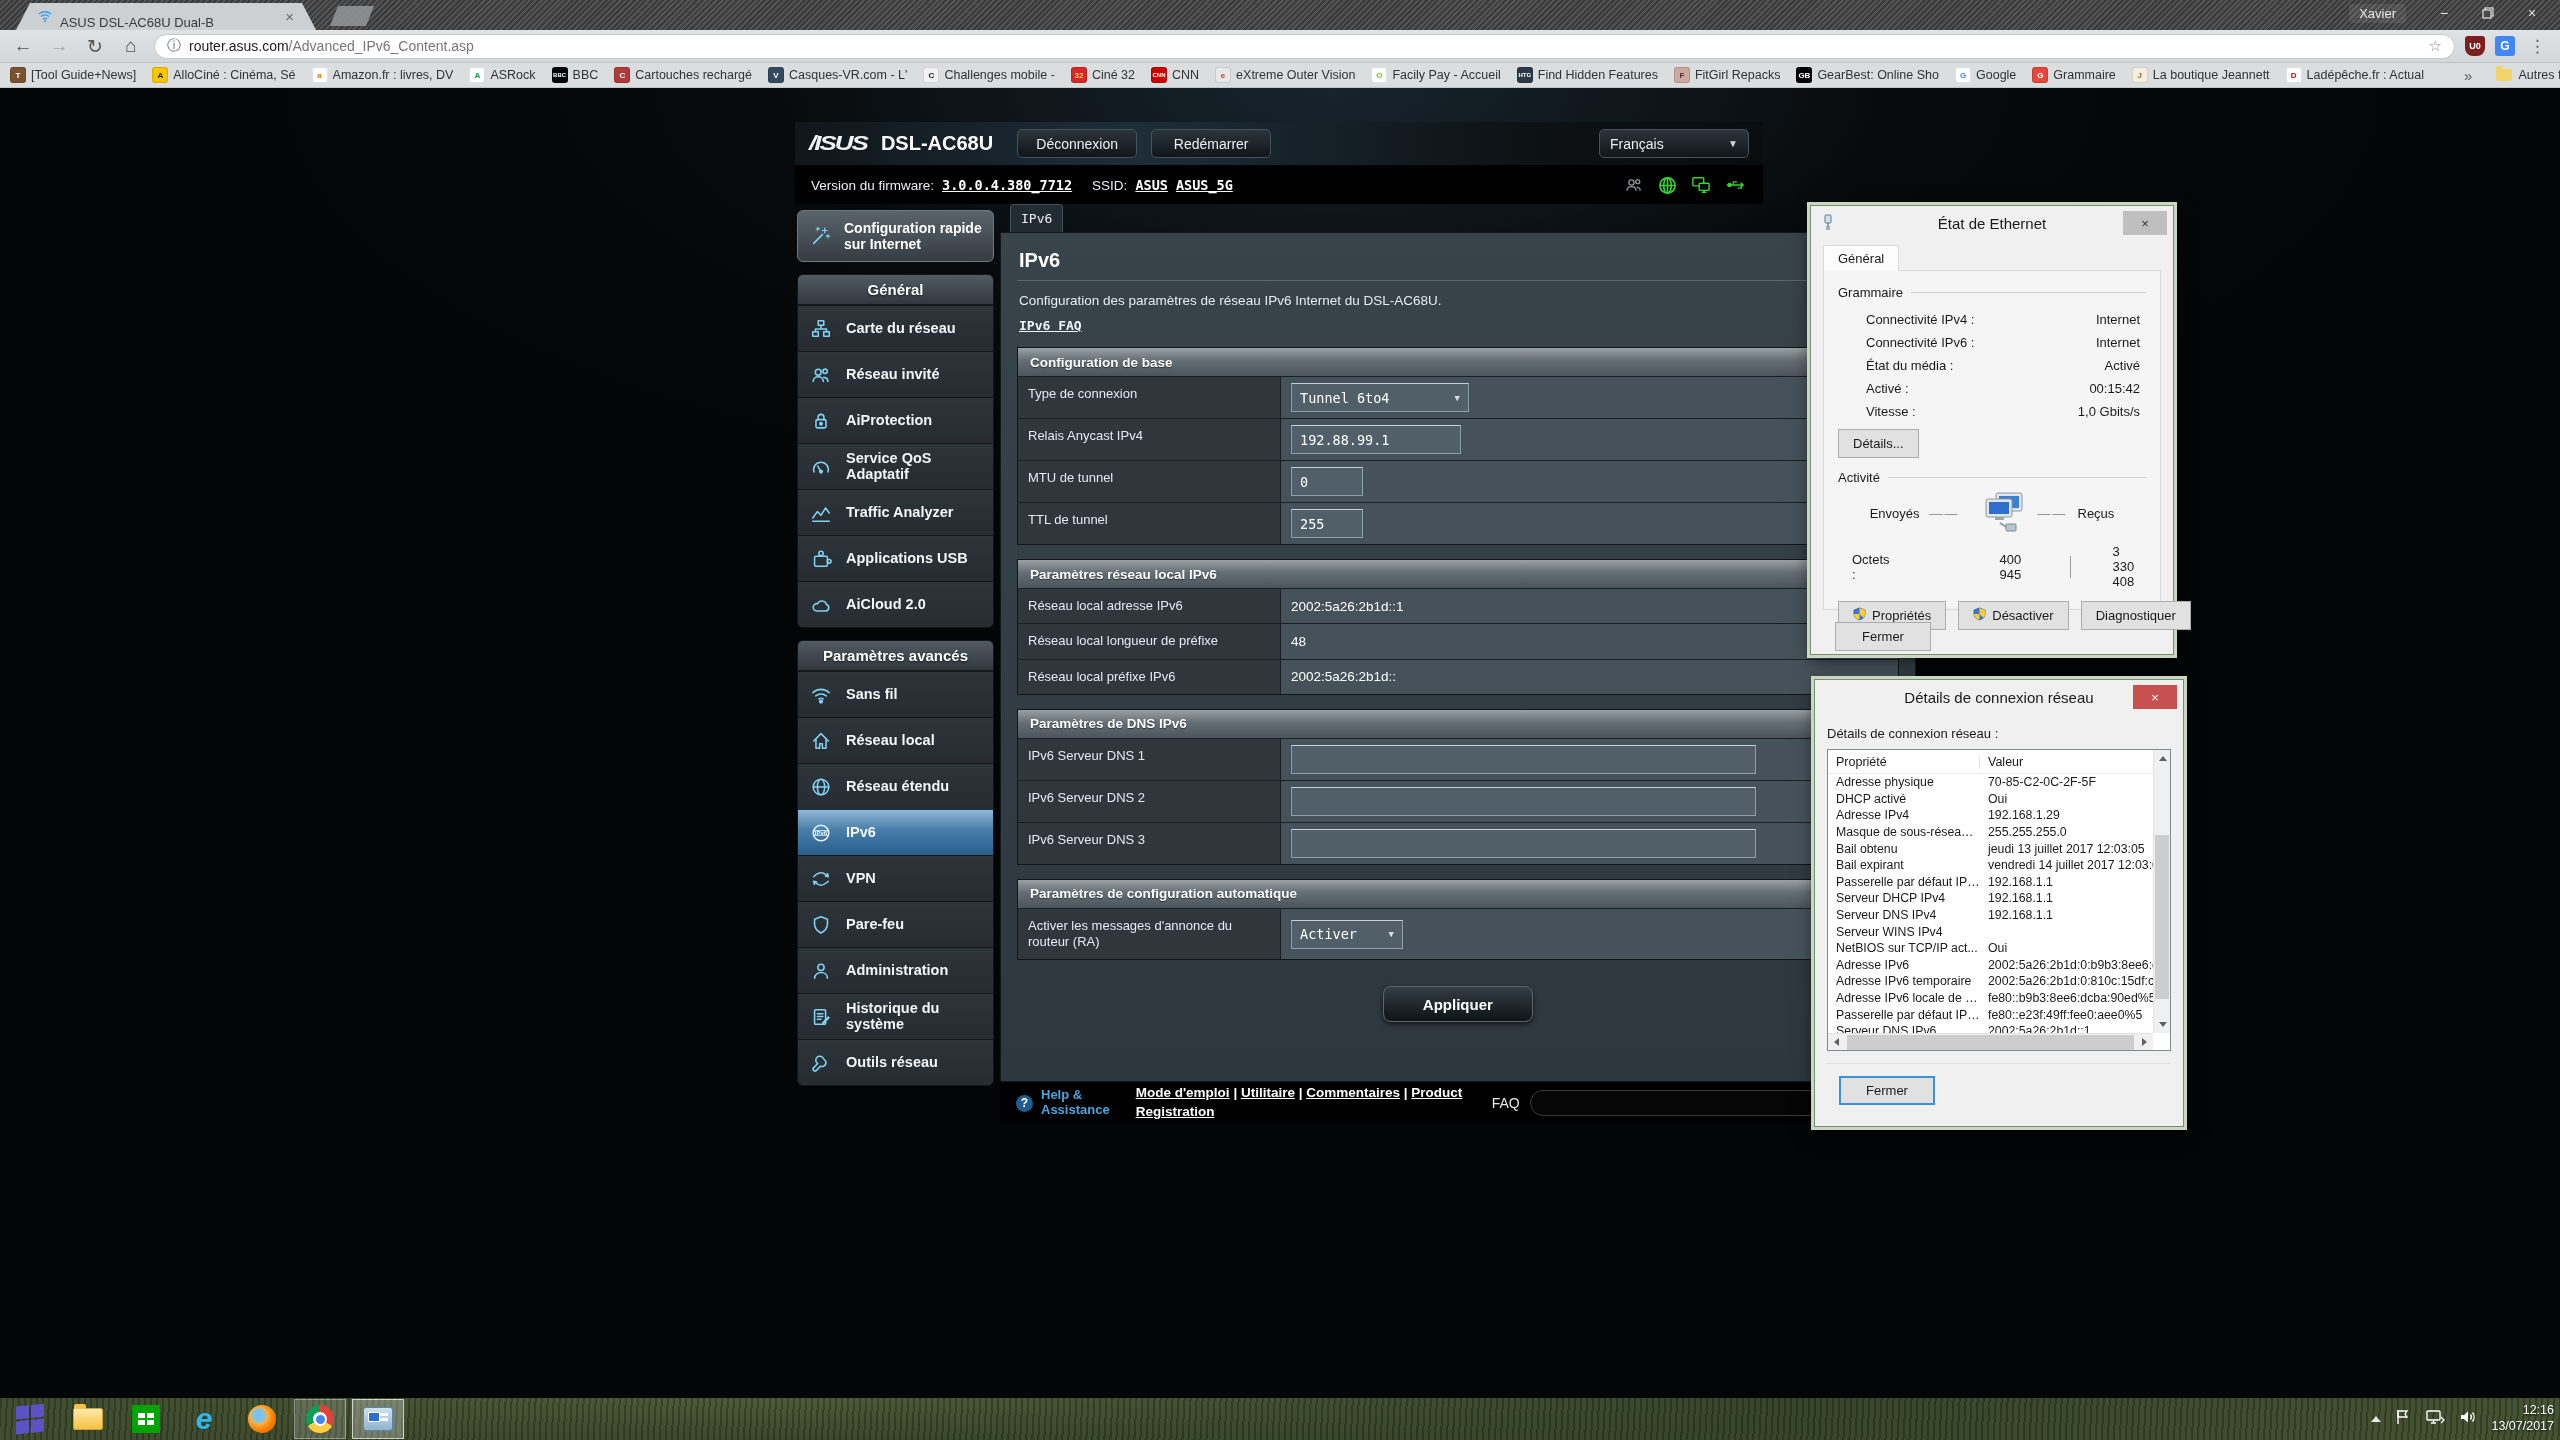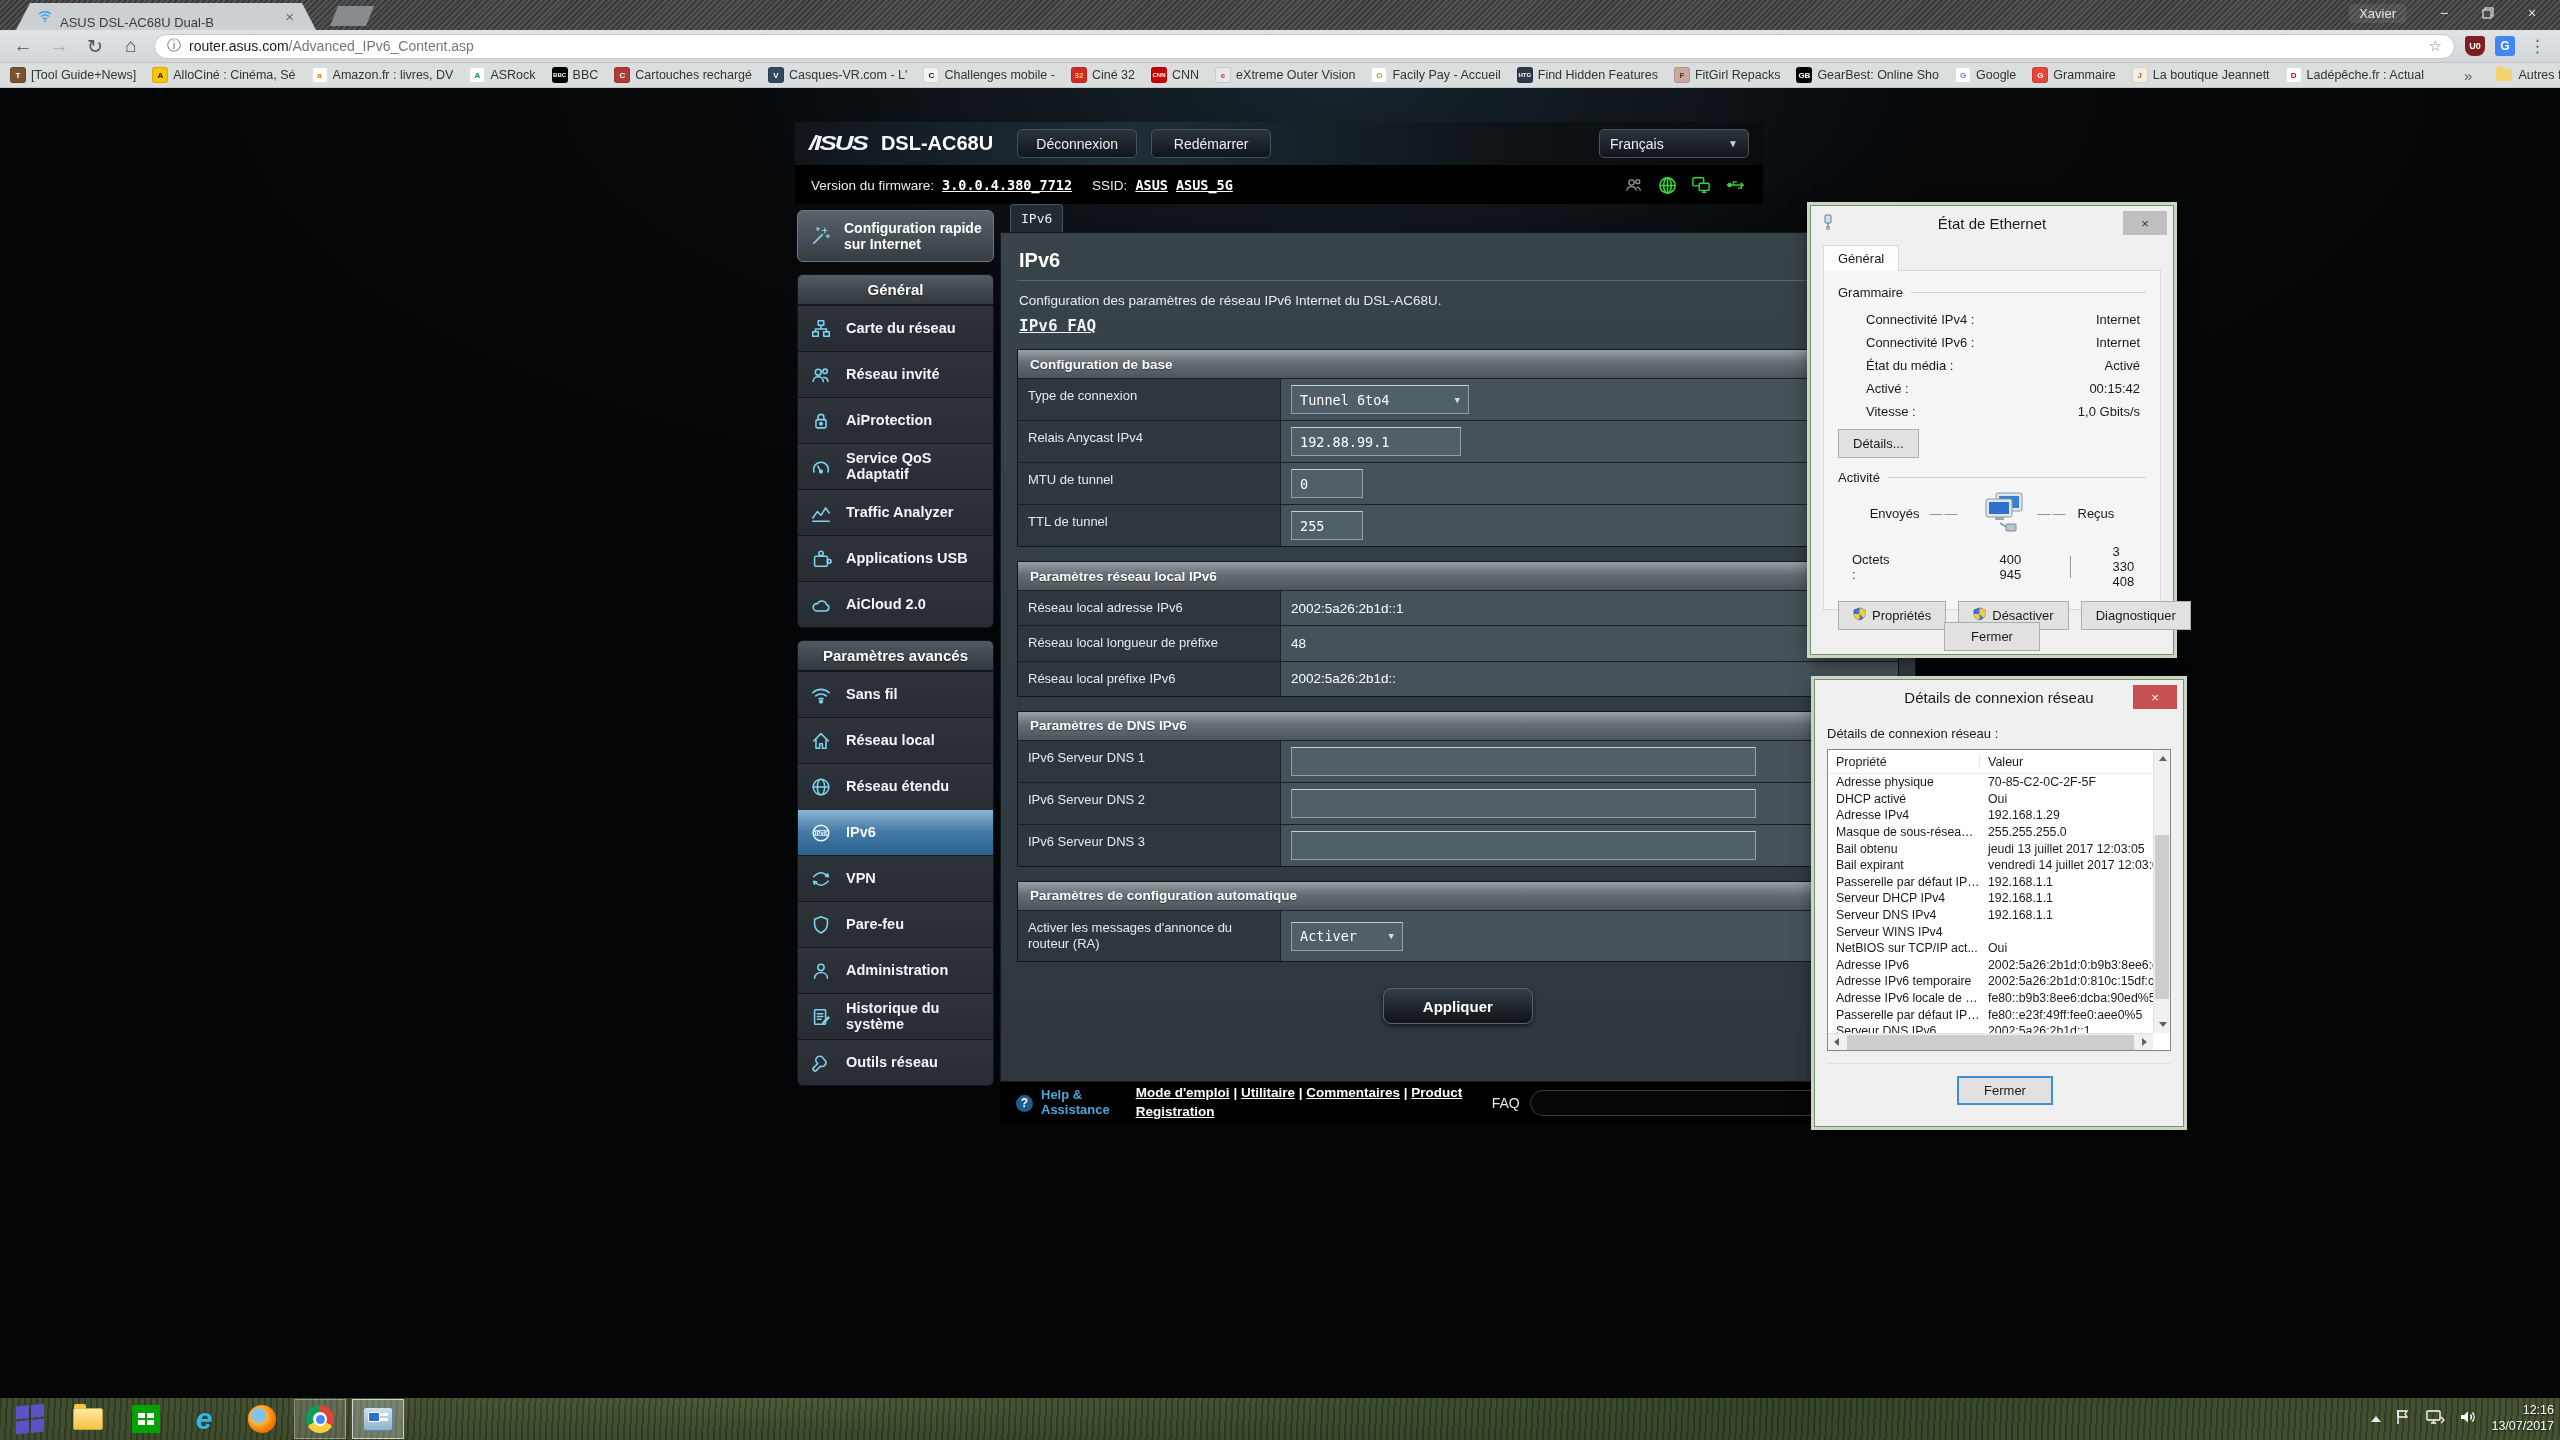--- a/index.html
+++ b/index.html
@@ -122,21 +122,21 @@
     border-radius:4px 4px 0 0; color:#e8f0f4; font-size:13px; font-family:"DejaVu Sans Mono", monospace;
   }
   .panel {
     background:linear-gradient(#38434a,#2d373d); border:1px solid #12181c; min-height:850px;
     padding:14px 16px 20px 16px;
   }
   .page-title { color:#fff; font-size:20px; font-weight:bold; margin:2px 0 8px 2px; }
   .title-rule { height:1px; background:#5c676d; margin-bottom:12px; }
   .page-desc { color:#e6edf1; font-size:13.5px; margin:0 0 8px 2px; }
   .faq-link { display:inline-block; color:#eef4f8; font-family:"DejaVu Sans Mono", monospace; font-weight:bold;
-    font-size:16px; text-decoration:underline; margin:0 0 14px 2px; }
+    font-size:13px; text-decoration:underline; margin:0 0 14px 2px; }
   .section { border:1px solid #10161a; margin-bottom:14px; }
   .section-header {
     height:28px; display:flex; align-items:center; padding:0 12px;
     background:linear-gradient(#9aa1a6,#646e74 45%,#4b555b);
     color:#fff; font-weight:bold; font-size:13.5px; text-shadow:0 1px 1px rgba(0,0,0,.5);
   }
   .form-row { display:flex; border-top:1px solid #1a2126; }
   .fr-label {
     width:263px; flex:0 0 263px; background:#2f373d; color:#e2ebf1; font-size:13px;
     padding:9px 10px; border-right:1px solid #1a2126; line-height:1.25;
@@ -202,21 +202,21 @@
     display:inline-flex; align-items:center; justify-content:center; gap:6px; height:29px; padding:0 14px;
   }
   .winbtn.default { border:2px solid #3f8fd4; }
   .activity-graphic { display:flex; align-items:center; justify-content:center; gap:10px; margin:6px 0 2px; }
   .act-label { font-size:13px; }
   .act-dash { color:#8a8a8a; letter-spacing:2px; }
   .octets-row { display:flex; align-items:center; padding:6px 6px 10px 14px; font-size:13px; }
   .octets-row .sent { margin-left:110px; }
   .octets-sep { width:1px; height:22px; background:#9a9a9a; margin:0 42px 0 48px; }
   .dlg-btnrow { display:flex; gap:12px; padding:2px 0 0; }
-  .dlg-footer { display:flex; justify-content:center; padding:12px 12px 0; }
+  .dlg-footer { display:flex; justify-content:flex-start; padding:12px 12px 0; }
   
   .dlg2-body { padding:10px 12px 0; }
   .lv-intro { font-size:13px; margin:2px 0 8px; }
   .listview { background:#fff; border:1px solid #828790; height:302px; position:relative; overflow:hidden; }
   .lv-header { display:flex; height:24px; border-bottom:1px solid #ececec; align-items:center; font-size:12.5px; }
   .lv-h1 { width:152px; padding-left:8px; border-right:1px solid #e5e5e5; }
   .lv-h2 { padding-left:8px; }
   .lv-row { display:flex; font-size:12.3px; height:16.6px; align-items:center; white-space:nowrap; }
   .lv-c1 { width:152px; padding-left:8px; overflow:hidden; text-overflow:ellipsis; flex:0 0 152px; }
   .lv-c2 { padding-left:8px; overflow:hidden; }

